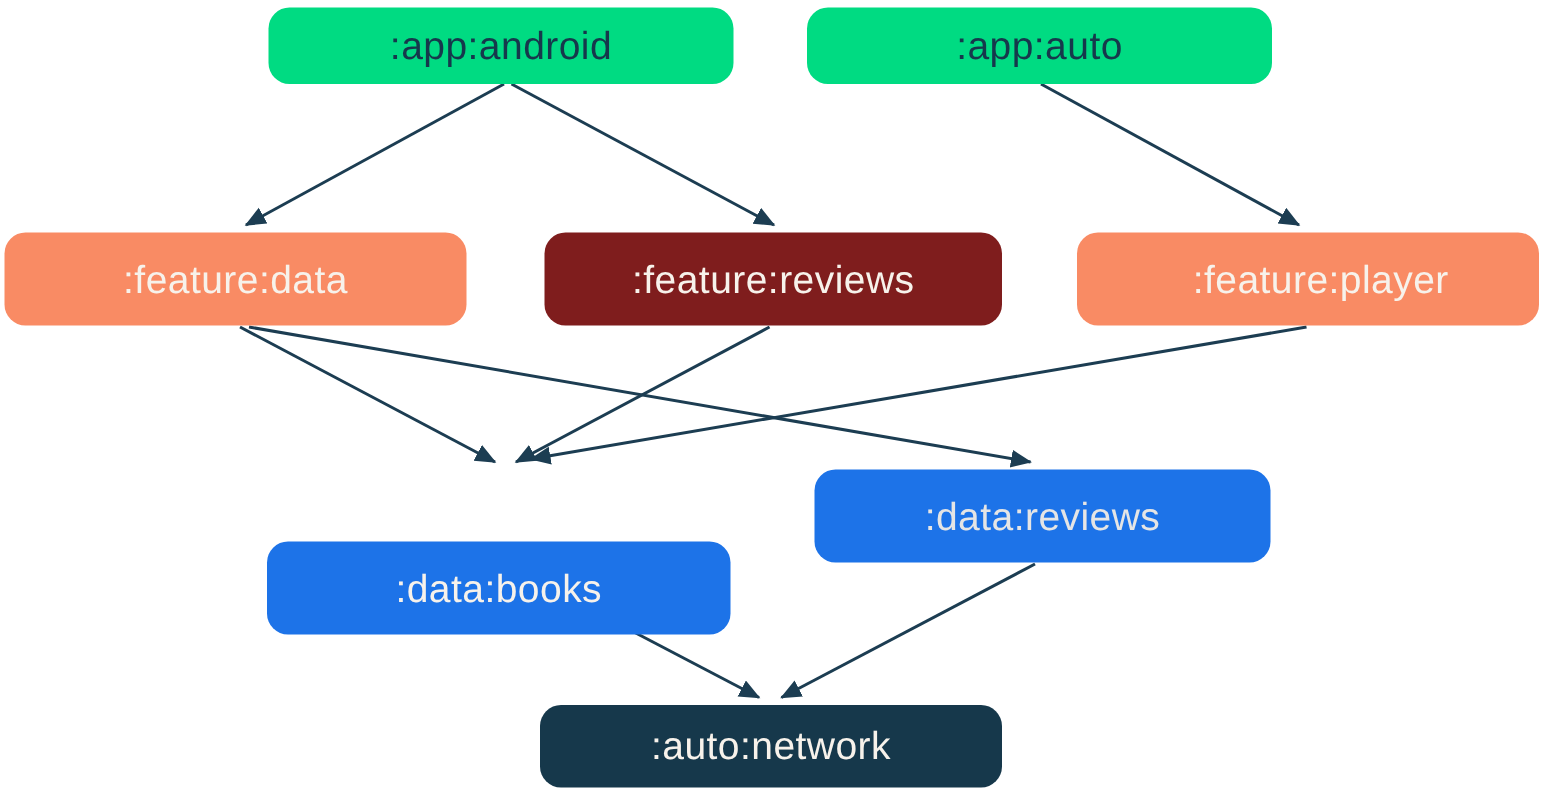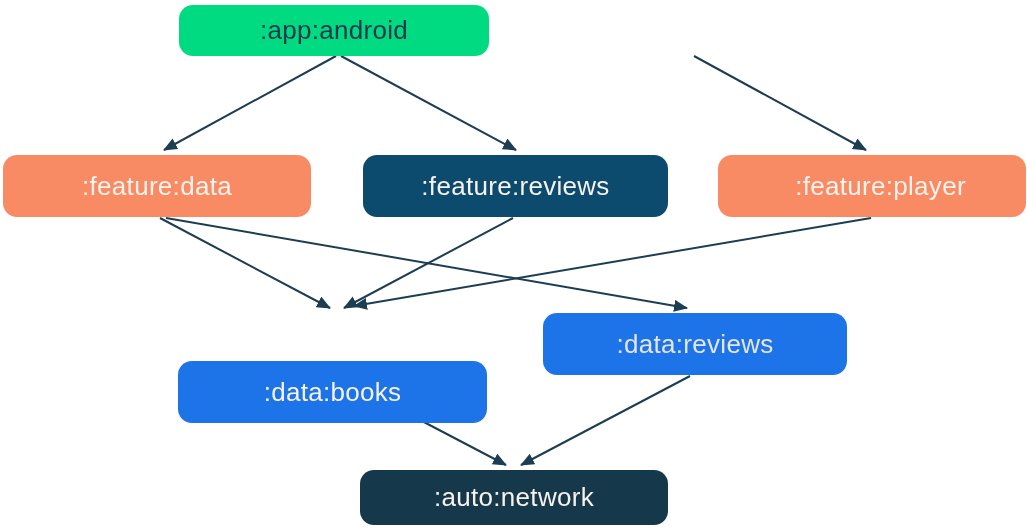--- a/index.html
+++ b/index.html
@@ -50,19 +50,20 @@
       <line x1="341" y1="56" x2="516" y2="150" stroke="#1C3D52" stroke-width="2" marker-end="url(#arrowhead)"></line>
       <line x1="694" y1="56" x2="866" y2="150" stroke="#1C3D52" stroke-width="2" marker-end="url(#arrowhead)"></line>
       <line x1="160" y1="218" x2="330" y2="308" stroke="#1C3D52" stroke-width="2" marker-end="url(#arrowhead)"></line>
       <line x1="166" y1="218" x2="687" y2="308" stroke="#1C3D52" stroke-width="2" marker-end="url(#arrowhead)"></line>
       <line x1="513" y1="218" x2="344" y2="308" stroke="#1C3D52" stroke-width="2" marker-end="url(#arrowhead)"></line>
       <line x1="871" y1="218" x2="354" y2="306" stroke="#1C3D52" stroke-width="2" marker-end="url(#arrowhead)"></line>
       <line x1="336" y1="376" x2="506" y2="465" stroke="#1C3D52" stroke-width="2" marker-end="url(#arrowhead)"></line>
       <line x1="690" y1="376" x2="521" y2="465" stroke="#1C3D52" stroke-width="2" marker-end="url(#arrowhead)"></line>
     </svg>
 <div class="node" style="left: 179px; top: 5px; width: 310px; height: 51px; background: rgb(0, 219, 130); color: rgb(22, 56, 76);">:app:android</div>
+    <div class="node" style="left: 538px; top: 5px; width: 310px; height: 51px; background: rgb(0, 219, 130); color: rgb(22, 56, 76);">:app:auto</div>
     <div class="node" style="left: 3px; top: 155px; width: 308px; height: 62px; background: rgb(249, 139, 100); color: rgb(247, 242, 235);">:feature:data</div>
-    <div class="node" style="left: 363px; top: 155px; width: 305px; height: 62px; background: #0c4a6e; color: rgb(247, 242, 235);">:feature:reviews</div>
+    <div class="node" style="left: 363px; top: 155px; width: 305px; height: 62px; background: #7f1d1d; color: rgb(247, 242, 235);">:feature:reviews</div>
     <div class="node" style="left: 718px; top: 155px; width: 308px; height: 62px; background: rgb(249, 139, 100); color: rgb(247, 242, 235); padding-left: 17px;">:feature:player</div>
     <div class="node" style="left: 178px; top: 313px; width: 309px; height: 62px; background: rgb(29, 115, 232); color: rgb(247, 242, 235); margin-top: 48px;">:data:books</div>
     <div class="node" style="left: 543px; top: 313px; width: 304px; height: 62px; background: rgb(29, 115, 232); color: #e5e5e5;">:data:reviews</div>
     <div class="node" style="left: 360px; top: 470px; width: 308px; height: 55px; background: rgb(22, 56, 75); color: rgb(247, 242, 235);">:auto:network</div>
   </div>
 
 </body></html>

